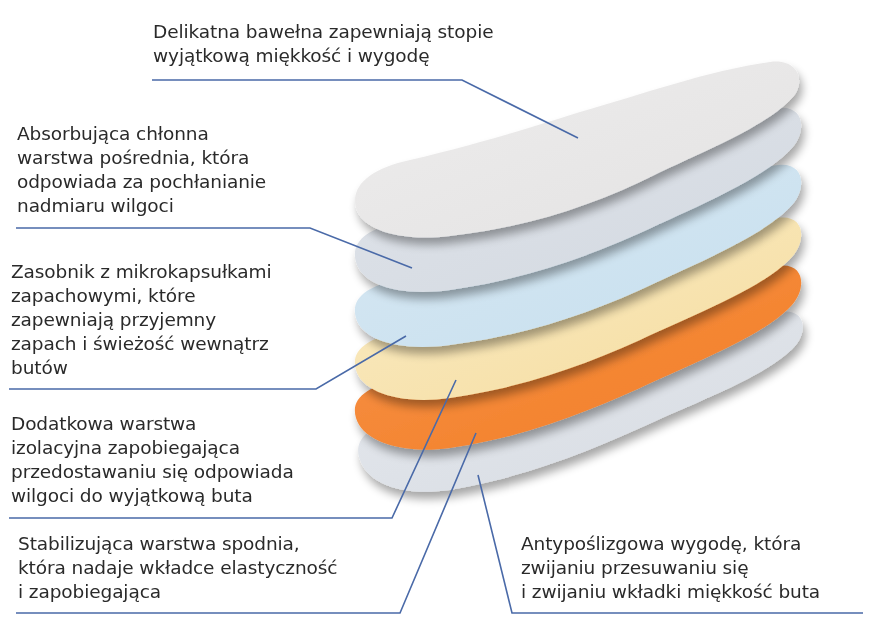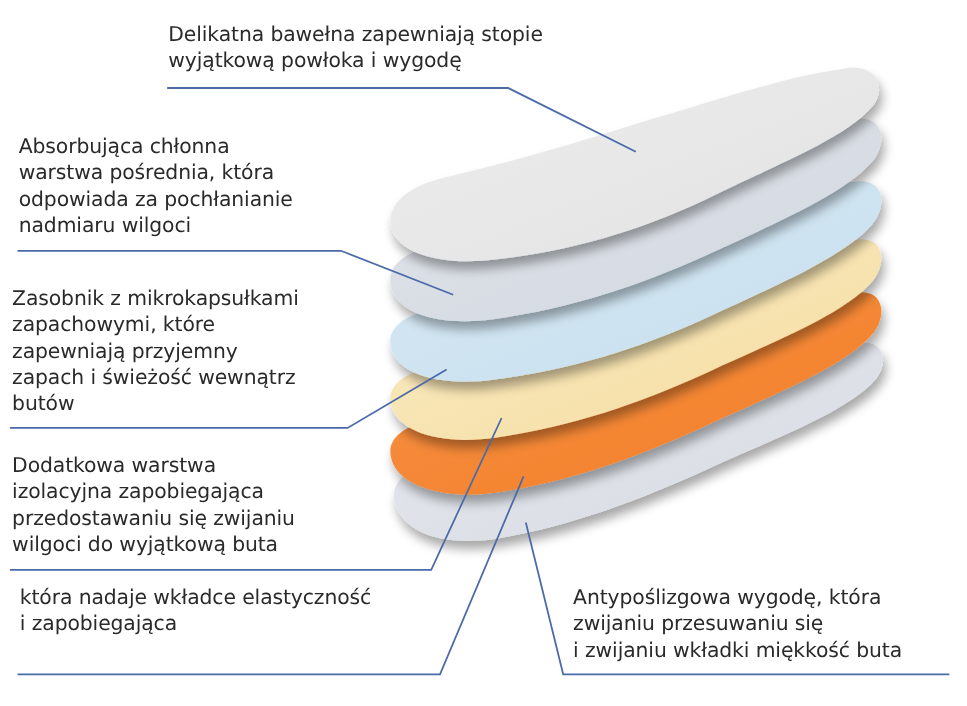--- a/index.html
+++ b/index.html
@@ -107,46 +107,47 @@
       <polyline points="16,228 310,228 412,268"></polyline>
       <polyline points="9,389 316,389 406,336"></polyline>
       <polyline points="9,518 392,518 456,380"></polyline>
       <polyline points="16,613 400,613 476,433"></polyline>
       <polyline points="478,475 512,613 863,613"></polyline>
     </g>
   </svg>
 
   <div class="label" style="left:153px; top:20px;">
     <span class="line">Delikatna bawełna zapewniają stopie</span>
-    <span class="line">wyjątkową powłoka i wygodę</span>
+    <span class="line">wyjątkową miękkość i wygodę</span>
   </div>
 
   <div class="label" style="left:11px; top:260px;">
     <span class="line">Zasobnik z mikrokapsułkami</span>
     <span class="line">zapachowymi, które</span>
     <span class="line">zapewniają przyjemny</span>
     <span class="line">zapach i świeżość wewnątrz</span>
     <span class="line">butów</span>
   </div>
 
   <div class="label" style="left:17px; top:122px;">
     <span class="line">Absorbująca chłonna</span>
     <span class="line">warstwa pośrednia, która</span>
     <span class="line">odpowiada za pochłanianie</span>
     <span class="line">nadmiaru wilgoci</span>
   </div>
 
   <div class="label" style="left:11px; top:412px;">
     <span class="line">Dodatkowa warstwa</span>
     <span class="line">izolacyjna zapobiegająca</span>
-    <span class="line">przedostawaniu się zwijaniu</span>
+    <span class="line">przedostawaniu się odpowiada</span>
     <span class="line">wilgoci do wyjątkową buta</span>
   </div>
 
   <div class="label" style="left:18px; top:532px;">
+    <span class="line">Stabilizująca warstwa spodnia,</span>
     <span class="line">która nadaje wkładce elastyczność</span>
     <span class="line">i zapobiegająca</span>
   </div>
 
   <div class="label" style="left:521px; top:532px;">
     <span class="line">Antypoślizgowa wygodę, która</span>
     <span class="line">zwijaniu przesuwaniu się</span>
     <span class="line">i zwijaniu wkładki miękkość buta</span>
   </div>
 

